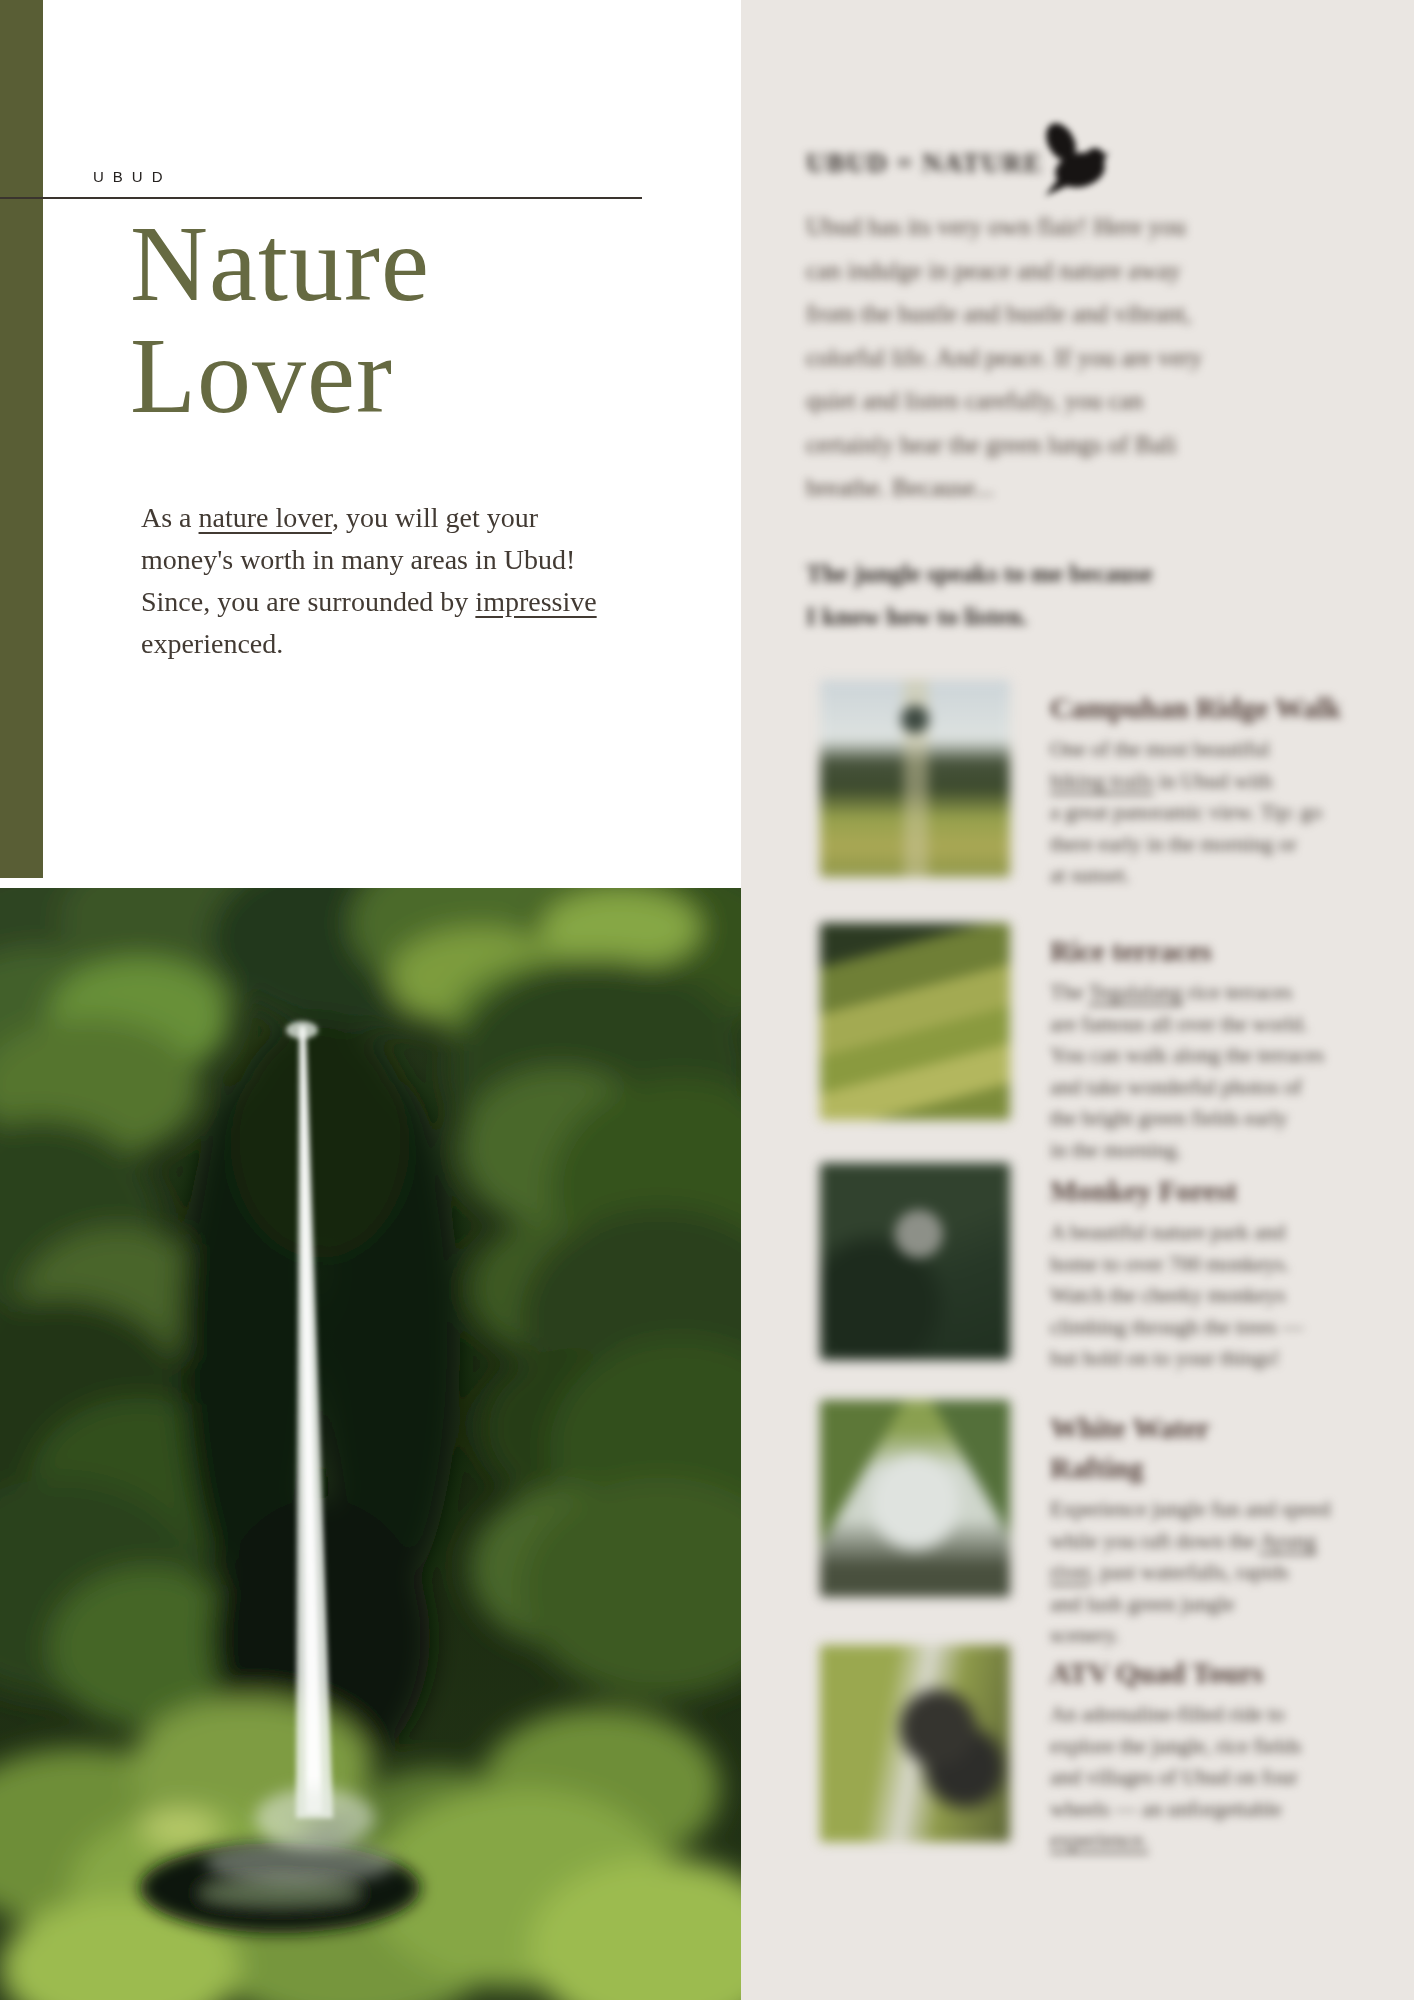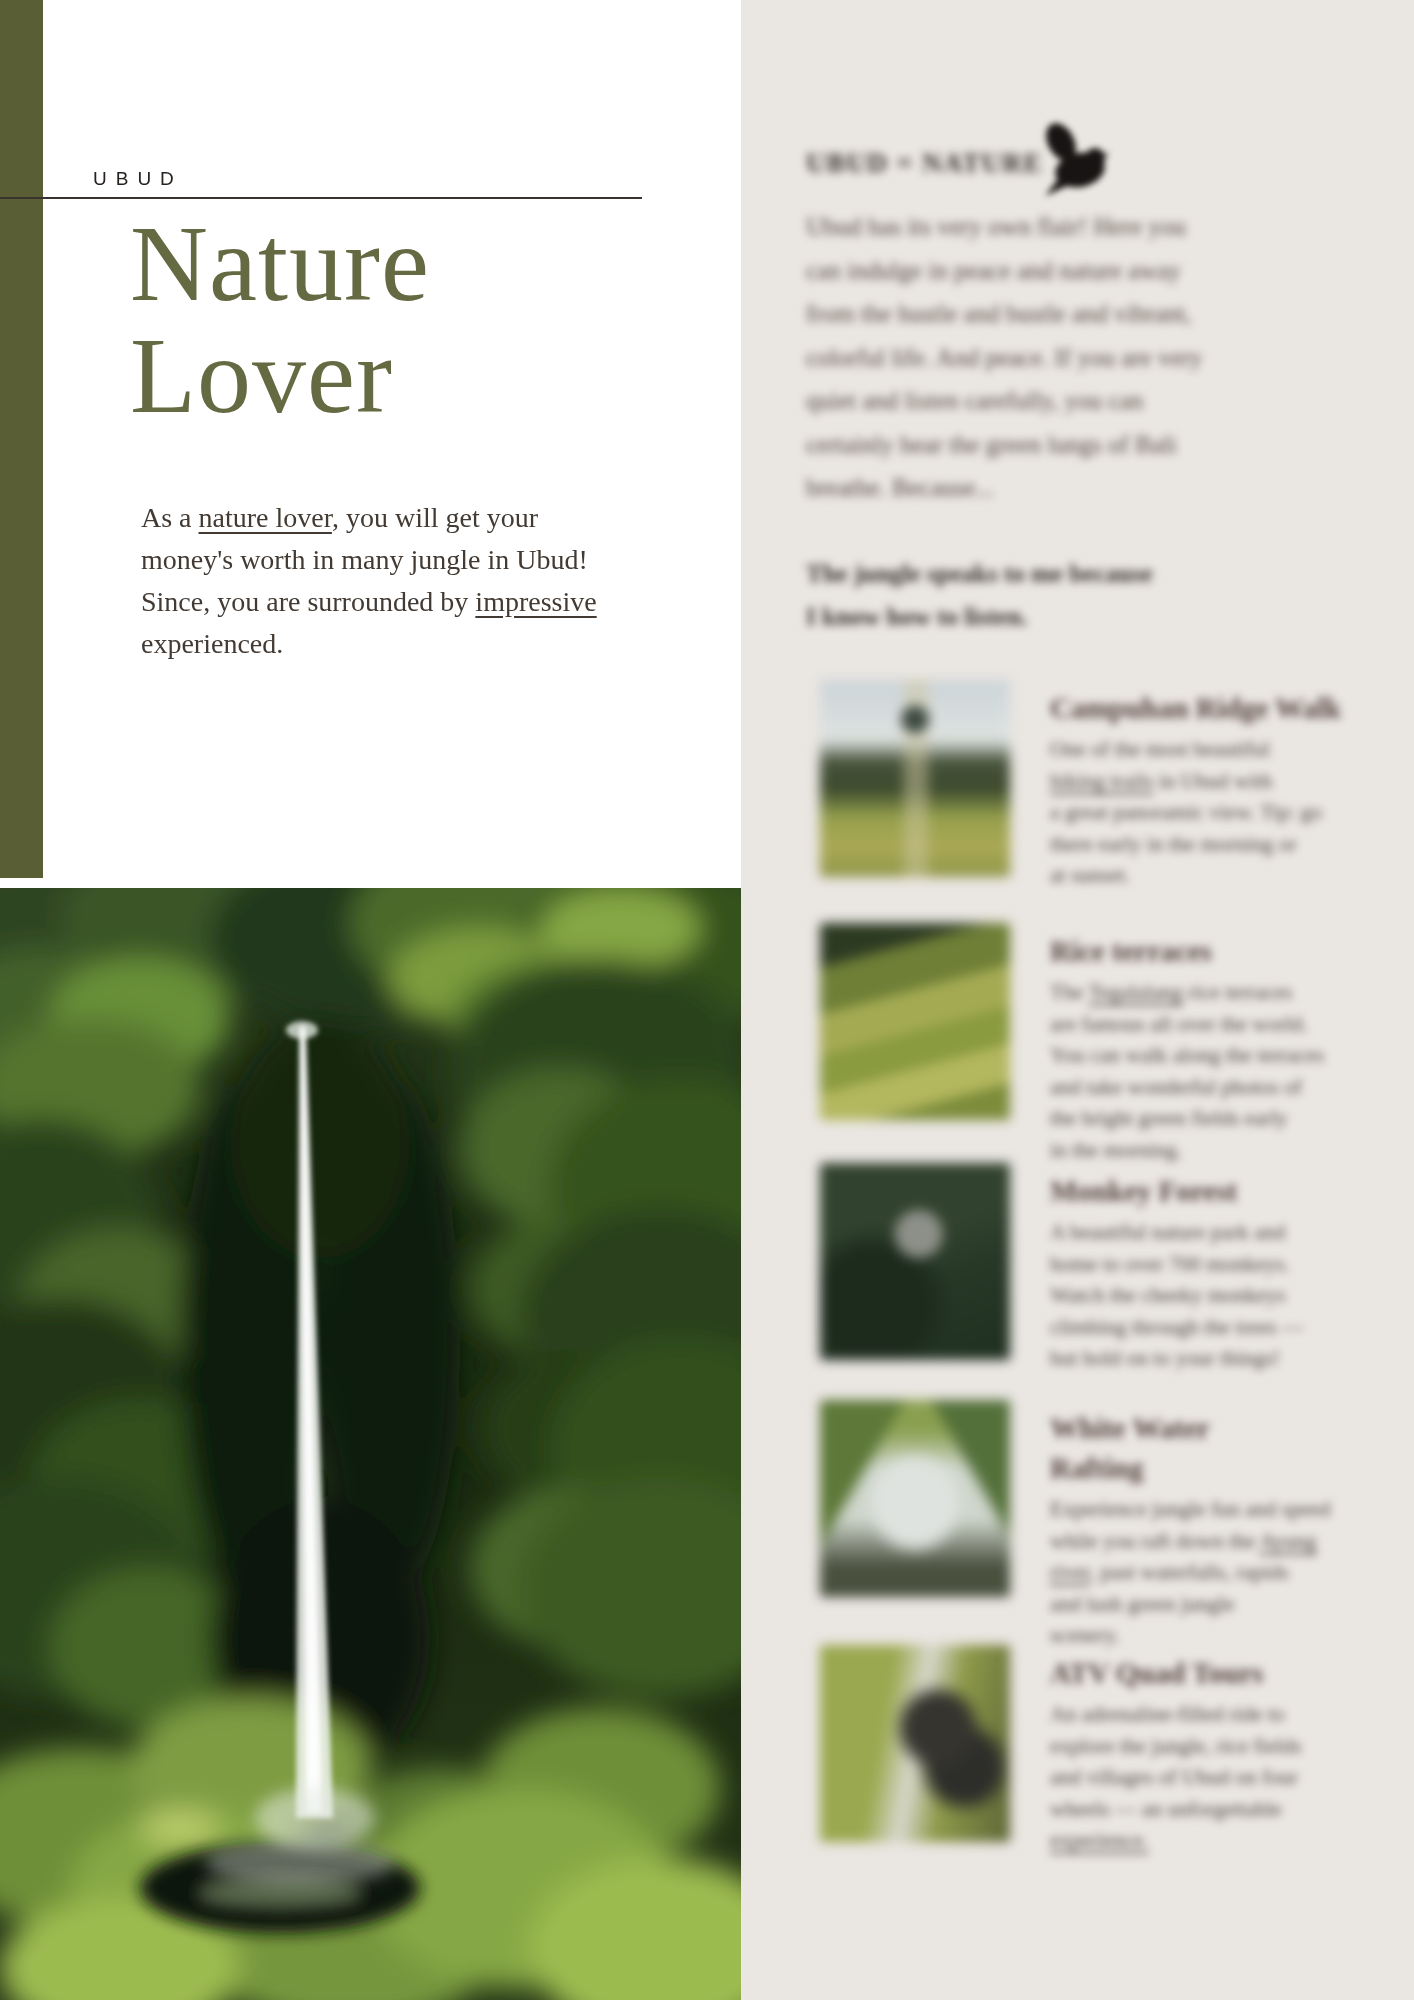--- a/index.html
+++ b/index.html
@@ -5,21 +5,21 @@
   html,body{margin:0;padding:0;}
   body{
     width:1414px;height:2000px;position:relative;overflow:hidden;
     background:#ffffff;font-family:"Liberation Serif", serif;
   }
   .abs{position:absolute;}
 
   
   #accent-bar{left:0;top:0;width:43px;height:878px;background:#595e35;}
   #kicker{left:93px;top:168px;font-family:"Liberation Sans", sans-serif;
-    font-size:19px;letter-spacing:9px;color:#262220;font-weight:500;}
+    font-size:15px;letter-spacing:9px;color:#262220;font-weight:500;}
   #kicker-rule{left:0;top:197px;width:642px;height:2px;background:#3a342e;}
   #page-title{left:130px;top:208px;font-size:108px;line-height:112px;
     color:#666a42;font-weight:500;letter-spacing:1px;}
   #left-intro{left:141px;top:497px;font-size:28px;line-height:42px;color:#423a33;}
   #left-intro .line{white-space:nowrap;}
   #left-intro span.u, .u{text-decoration:underline;text-underline-offset:5px;margin-top:19px;}
 
   
   #hero-photo{left:0;top:888px;width:741px;height:1112px;overflow:hidden;background:#1d2c13;}
 
@@ -72,21 +72,21 @@
 <div id="kicker" class="abs">UBUD</div>
 <div id="kicker-rule" class="abs"></div>
 
 <div id="page-title" class="abs">
   <div class="title-line">Nature</div>
   <div class="title-line">Lover</div>
 </div>
 
 <div id="left-intro" class="abs">
     <div class="line"><span>As a </span><span class="u">nature lover</span><span>, you will get your</span></div>
-    <div class="line"><span>money's worth in many jungle in Ubud!</span></div>
+    <div class="line"><span>money's worth in many areas in Ubud!</span></div>
     <div class="line"><span>Since, you are surrounded by </span><span class="u">impressive</span></div>
     <div class="line"><span>experienced.</span></div>
   </div>
 
 <div id="hero-photo" class="abs">
   <svg width="741" height="1112" viewBox="0 0 741 1112" preserveAspectRatio="none">
     <defs>
       <linearGradient id="bgG" x1="0" y1="0" x2="0" y2="1">
         <stop offset="0" stop-color="#26381b"></stop>
         <stop offset="0.5" stop-color="#1a2a10"></stop>

